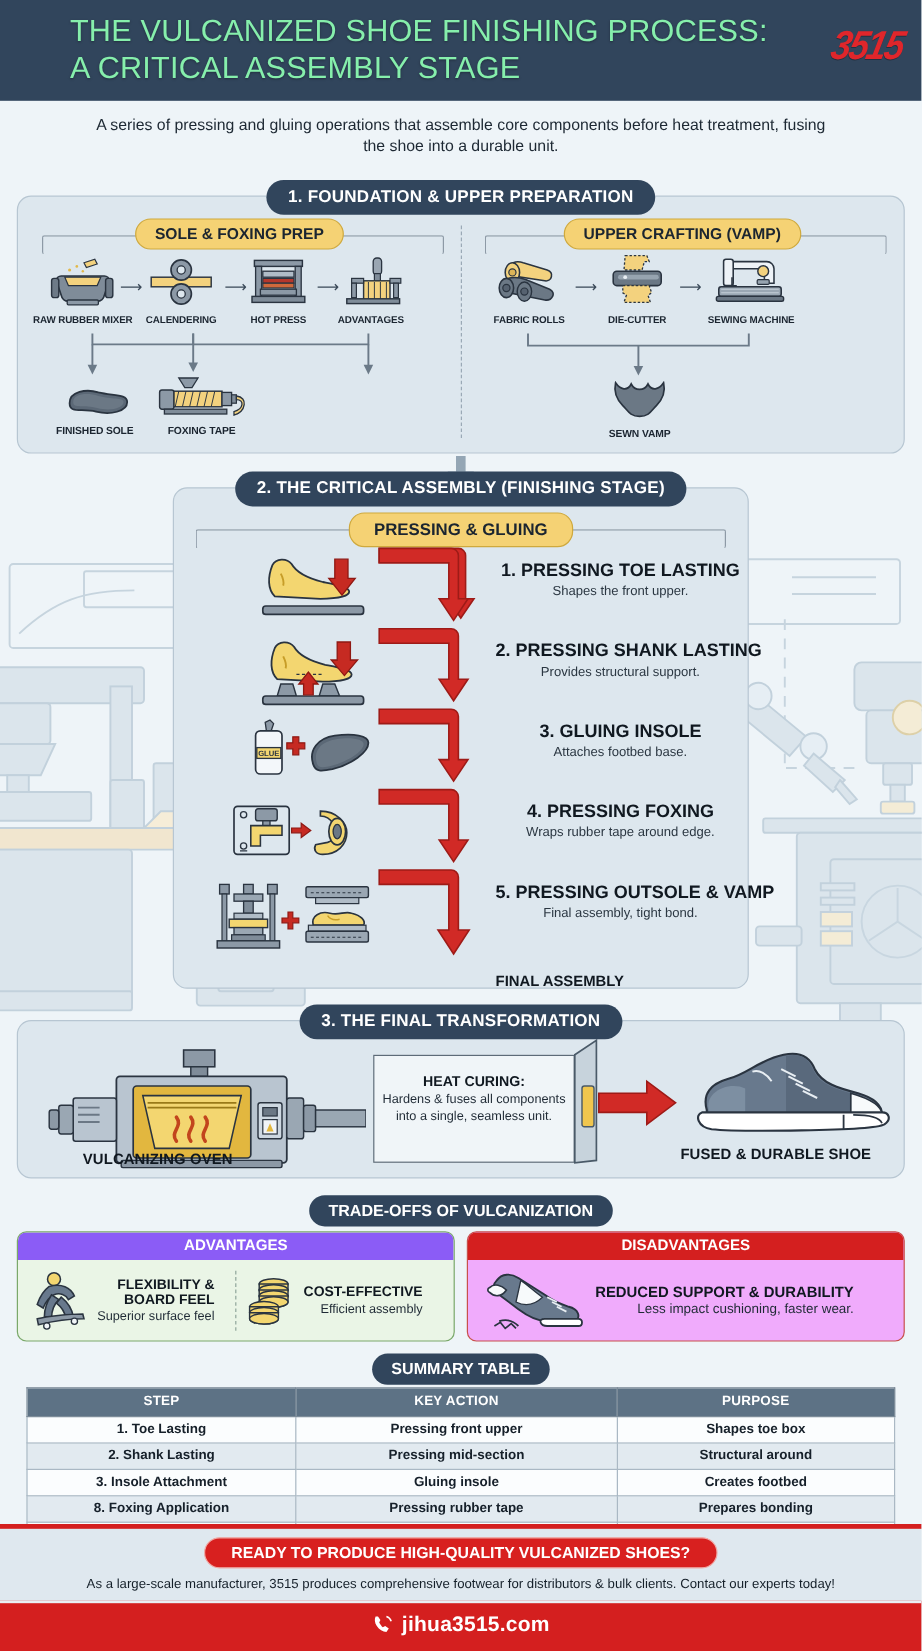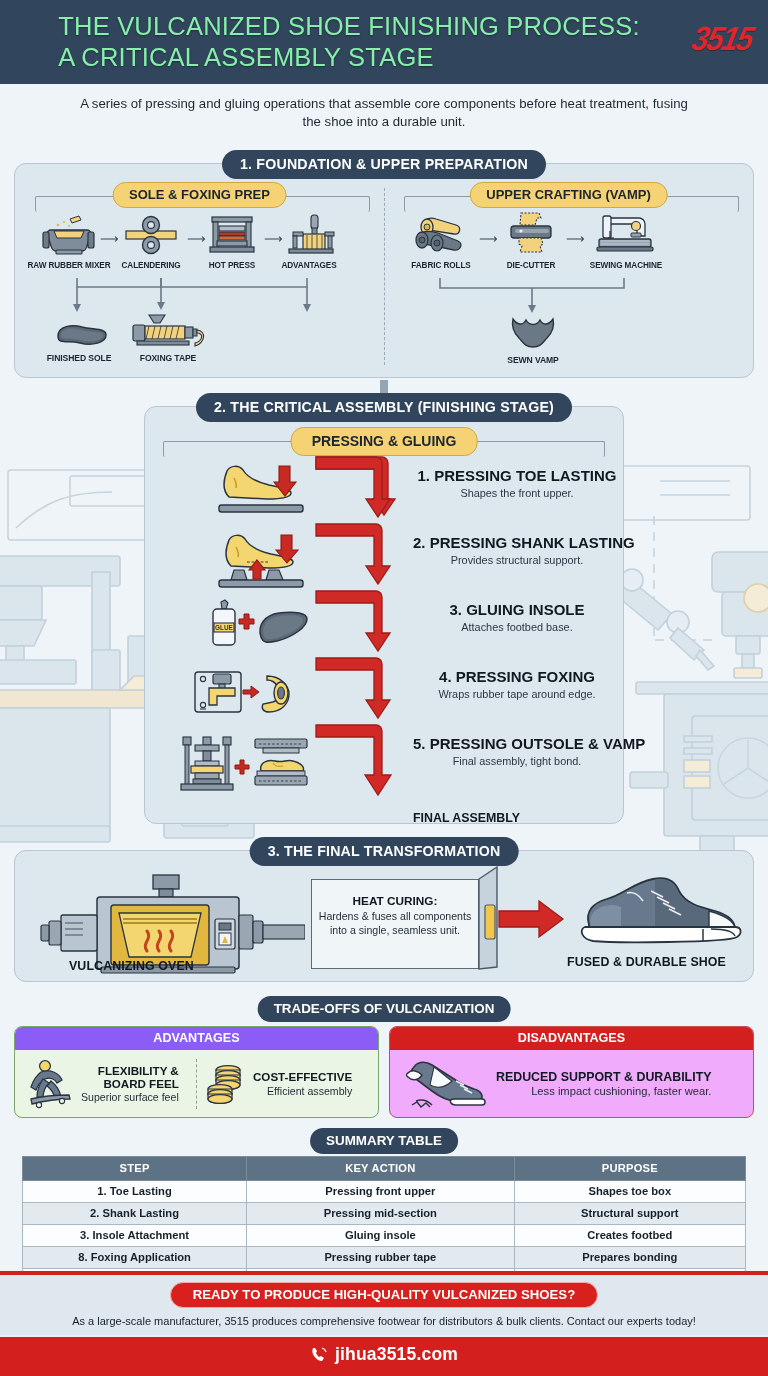--- a/index.html
+++ b/index.html
@@ -710,21 +710,21 @@
     </thead>
     <tbody>
       <tr>
         <td>1. Toe Lasting</td>
         <td>Pressing front upper</td>
         <td>Shapes toe box</td>
       </tr>
       <tr class="alt">
         <td>2. Shank Lasting</td>
         <td>Pressing mid-section</td>
-        <td>Structural support</td>
+        <td>Structural around</td>
       </tr>
       <tr>
         <td>3. Insole Attachment</td>
         <td>Gluing insole</td>
         <td>Creates footbed</td>
       </tr>
       <tr class="alt">
         <td>8. Foxing Application</td>
         <td>Pressing rubber tape</td>
         <td>Prepares bonding</td>

